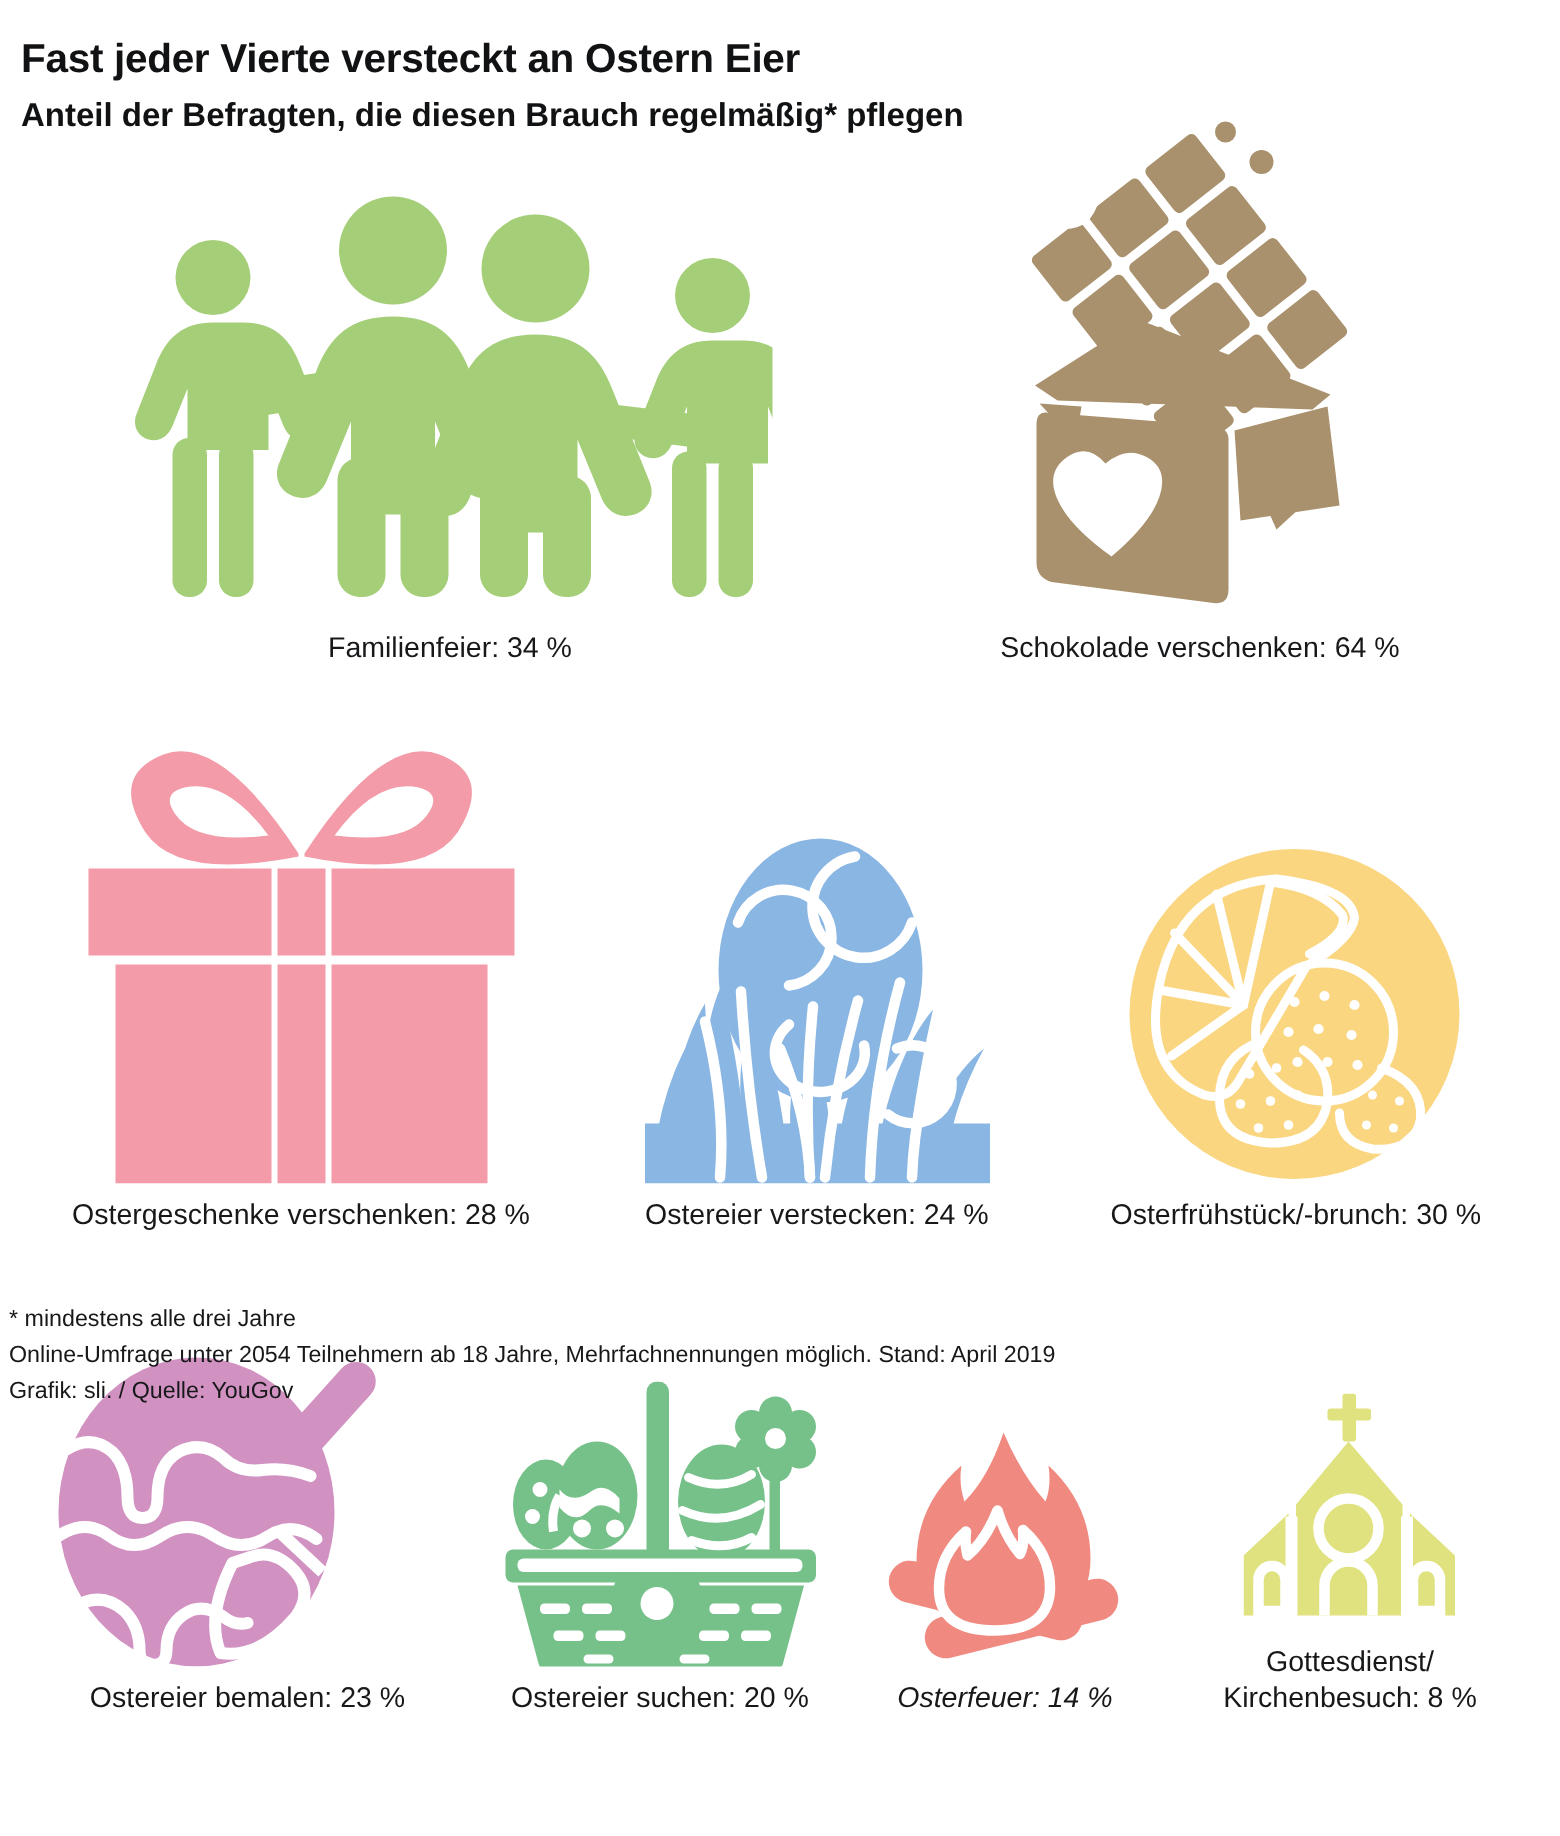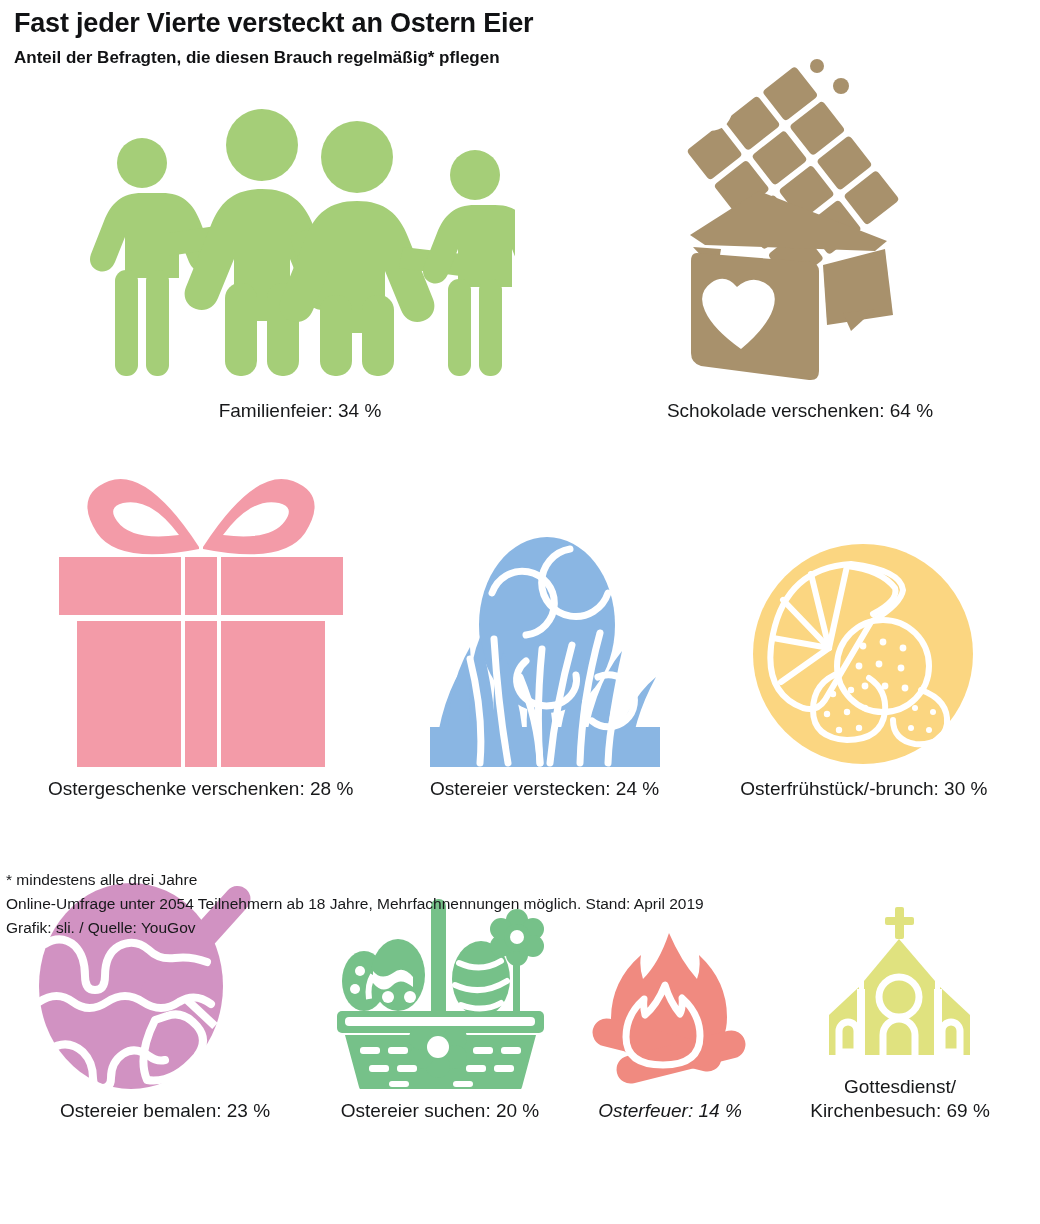--- a/index.html
+++ b/index.html
@@ -15,35 +15,35 @@
     color: #17181a;
     position: relative;
     overflow: hidden;
   }
 
   .sheet {
     position: relative;
     width: 1040px;
     height: 954px;
     box-sizing: border-box;
-    padding: 0 14px;
+    padding: 16px 14px;
   }
 
   
   .header { padding-top: 8px; }
   .title {
     font-size: 27px;
     font-weight: bold;
     letter-spacing: -0.2px;
     line-height: 1.18;
     margin: 0;
     color: #111214;
   }
   .subtitle {
-    font-size: 17px;
+    font-size: 22px;
     font-weight: bold;
     line-height: 1.25;
     margin: 7px 0 0 0;
     color: #111214;
   }
 
   
   .row {
     display: flex;
     align-items: flex-end;
@@ -445,21 +445,21 @@
 
             <path d="M10 145 L10 124 a9 9 0 0 1 18 0 L28 145 Z"></path>
             <path d="M113 145 L113 124 a9 9 0 0 1 18 0 L131 145 Z"></path>
 
             <path d="M32 82 L32 148" stroke-width="8"></path>
             <path d="M109 82 L109 148" stroke-width="8"></path>
           </g>
         </svg>
       </div>
       <div class="cell-label">Gottesdienst/
-Kirchenbesuch: 69 %</div>
+Kirchenbesuch: 8 %</div>
     </div>
   </div>
 
   <div class="footer">
     <div class="footer-line">* mindestens alle drei Jahre</div>
     <div class="footer-line">Online-Umfrage unter 2054 Teilnehmern ab 18 Jahre, Mehrfachnennungen möglich. Stand: April 2019</div>
     <div class="footer-line">Grafik: sli. / Quelle: YouGov</div>
   </div>
 
 </div>

